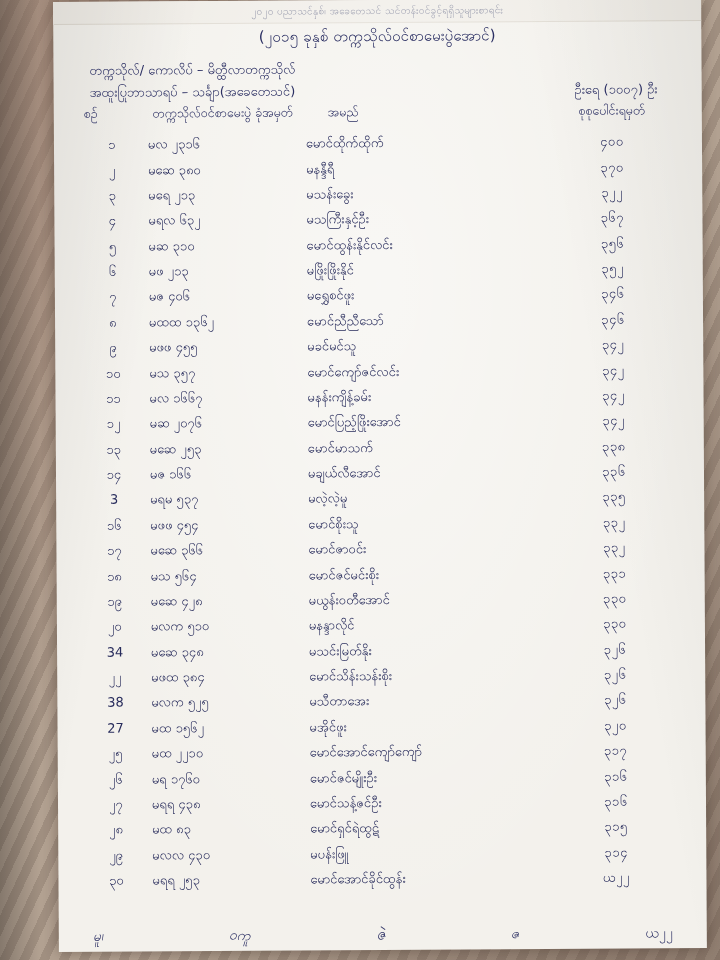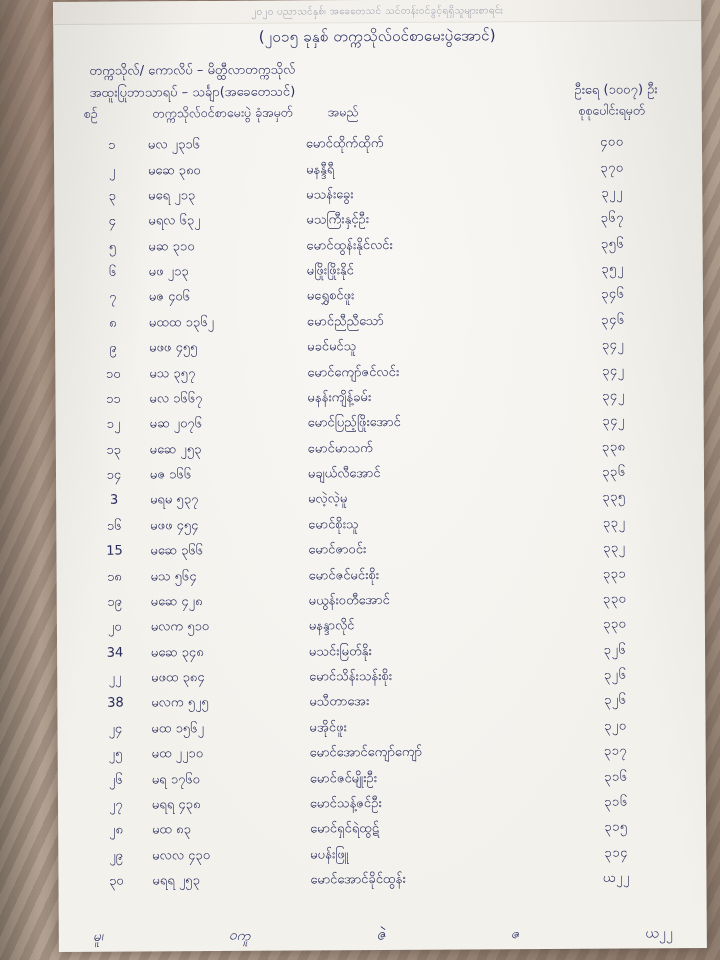--- a/index.html
+++ b/index.html
@@ -303,21 +303,21 @@
               <td class="c-name hand">မလဲ့လဲ့မူ</td>
               <td class="c-marks hand">၃၃၅</td>
             </tr>
             <tr>
               <td class="c-no hand">၁၆</td>
               <td class="c-code hand">မဖဖ ၄၅၄</td>
               <td class="c-name hand">မောင်စိုးသူ</td>
               <td class="c-marks hand">၃၃၂</td>
             </tr>
             <tr>
-              <td class="c-no hand">15</td>
+              <td class="c-no hand">၁၇</td>
               <td class="c-code hand">မဆေ ၃၆၆</td>
               <td class="c-name hand">မောင်ဇာဝင်း</td>
               <td class="c-marks hand">၃၃၂</td>
             </tr>
             <tr>
               <td class="c-no hand">၁၈</td>
               <td class="c-code hand">မသ ၅၆၄</td>
               <td class="c-name hand">မောင်ဇင်မင်းစိုး</td>
               <td class="c-marks hand">၃၃၁</td>
             </tr>
@@ -345,21 +345,21 @@
               <td class="c-name hand">မောင်သိန်းသန်းစိုး</td>
               <td class="c-marks hand">၃၂၆</td>
             </tr>
             <tr>
               <td class="c-no hand">38</td>
               <td class="c-code hand">မလက ၅၂၅</td>
               <td class="c-name hand">မသီတာအေး</td>
               <td class="c-marks hand">၃၂၆</td>
             </tr>
             <tr>
-              <td class="c-no hand">၂၄</td>
+              <td class="c-no hand">27</td>
               <td class="c-code hand">မထ ၁၅၆၂</td>
               <td class="c-name hand">မအိုင်ဖူး</td>
               <td class="c-marks hand">၃၂၀</td>
             </tr>
             <tr>
               <td class="c-no hand">၂၅</td>
               <td class="c-code hand">မထ ၂၂၁၀</td>
               <td class="c-name hand">မောင်အောင်ကျော်ကျော်</td>
               <td class="c-marks hand">၃၁၇</td>
             </tr>

